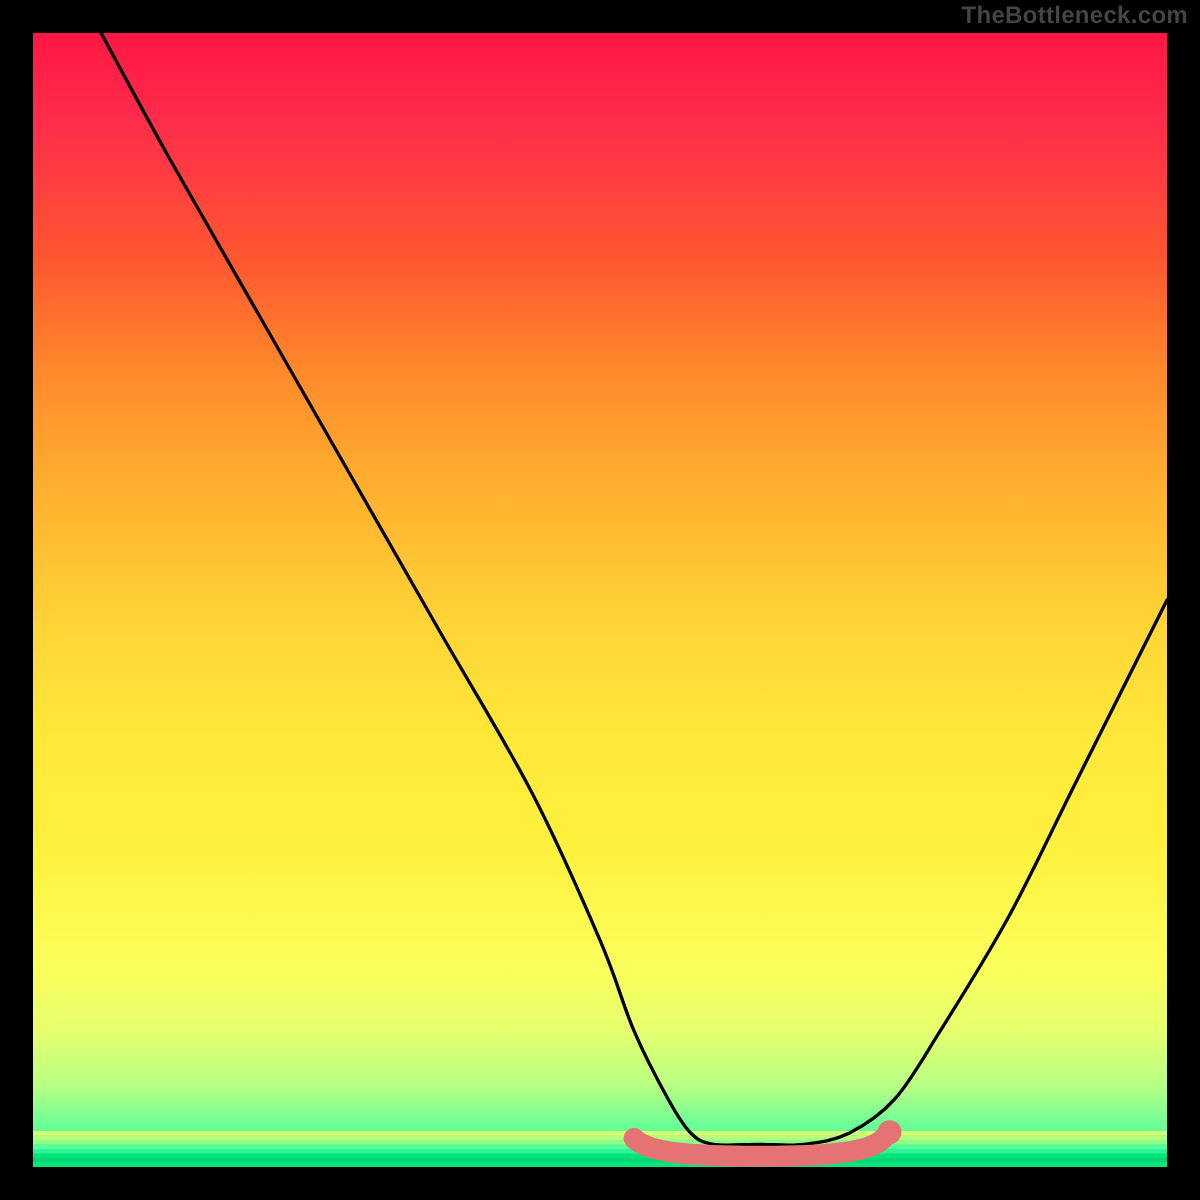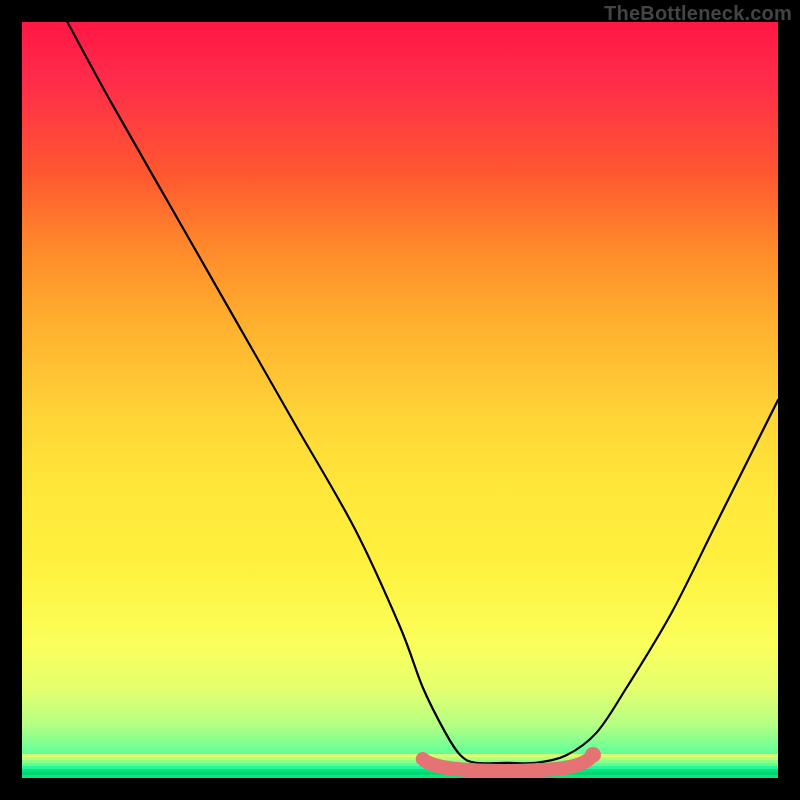--- a/index.html
+++ b/index.html
@@ -46,21 +46,21 @@
     position: absolute;
     left: 0;
     width: 756px;
     height: 2px;
   }
   .watermark {
     position: absolute;
     top: 2px;
     right: 8px;
     color: #444;
-    font-size: 20px;
+    font-size: 16px;
     font-weight: 600;
     letter-spacing: 0.2px;
   }
   svg.curve {
     position: absolute;
     left: 0;
     top: 0;
     width: 756px;
     height: 756px;
     pointer-events: none;

